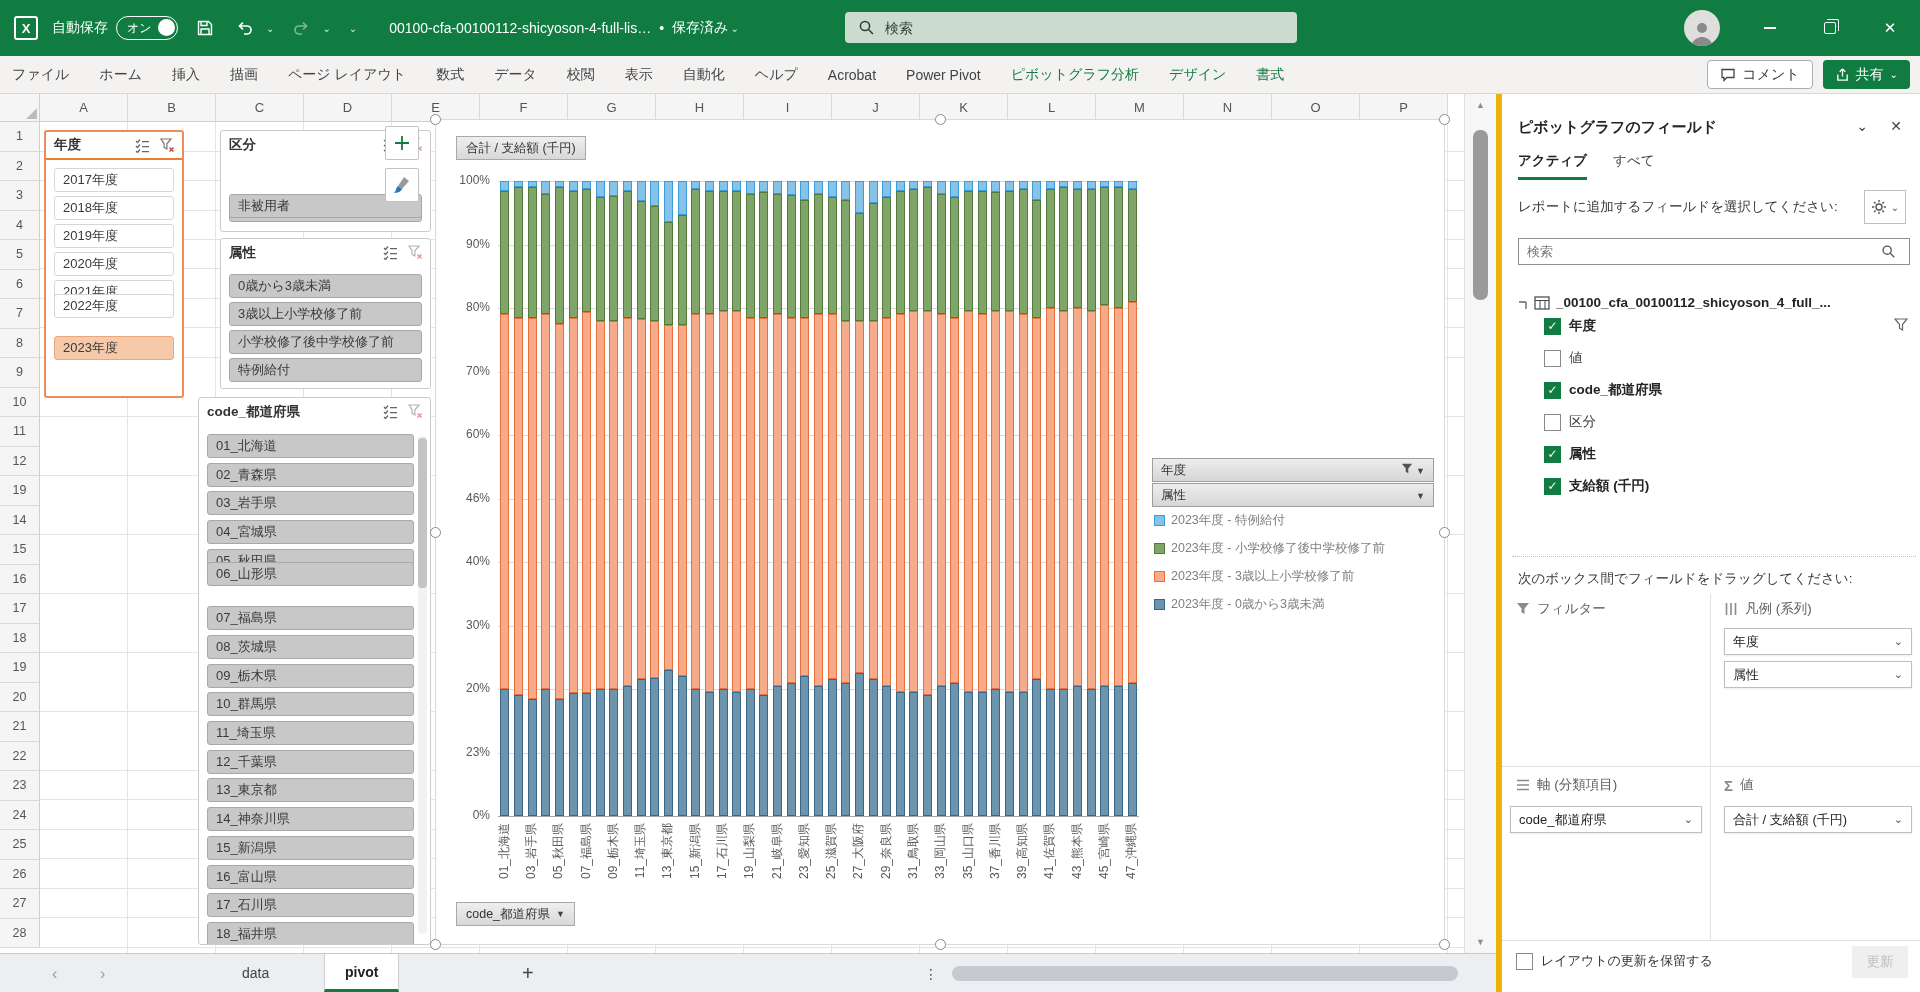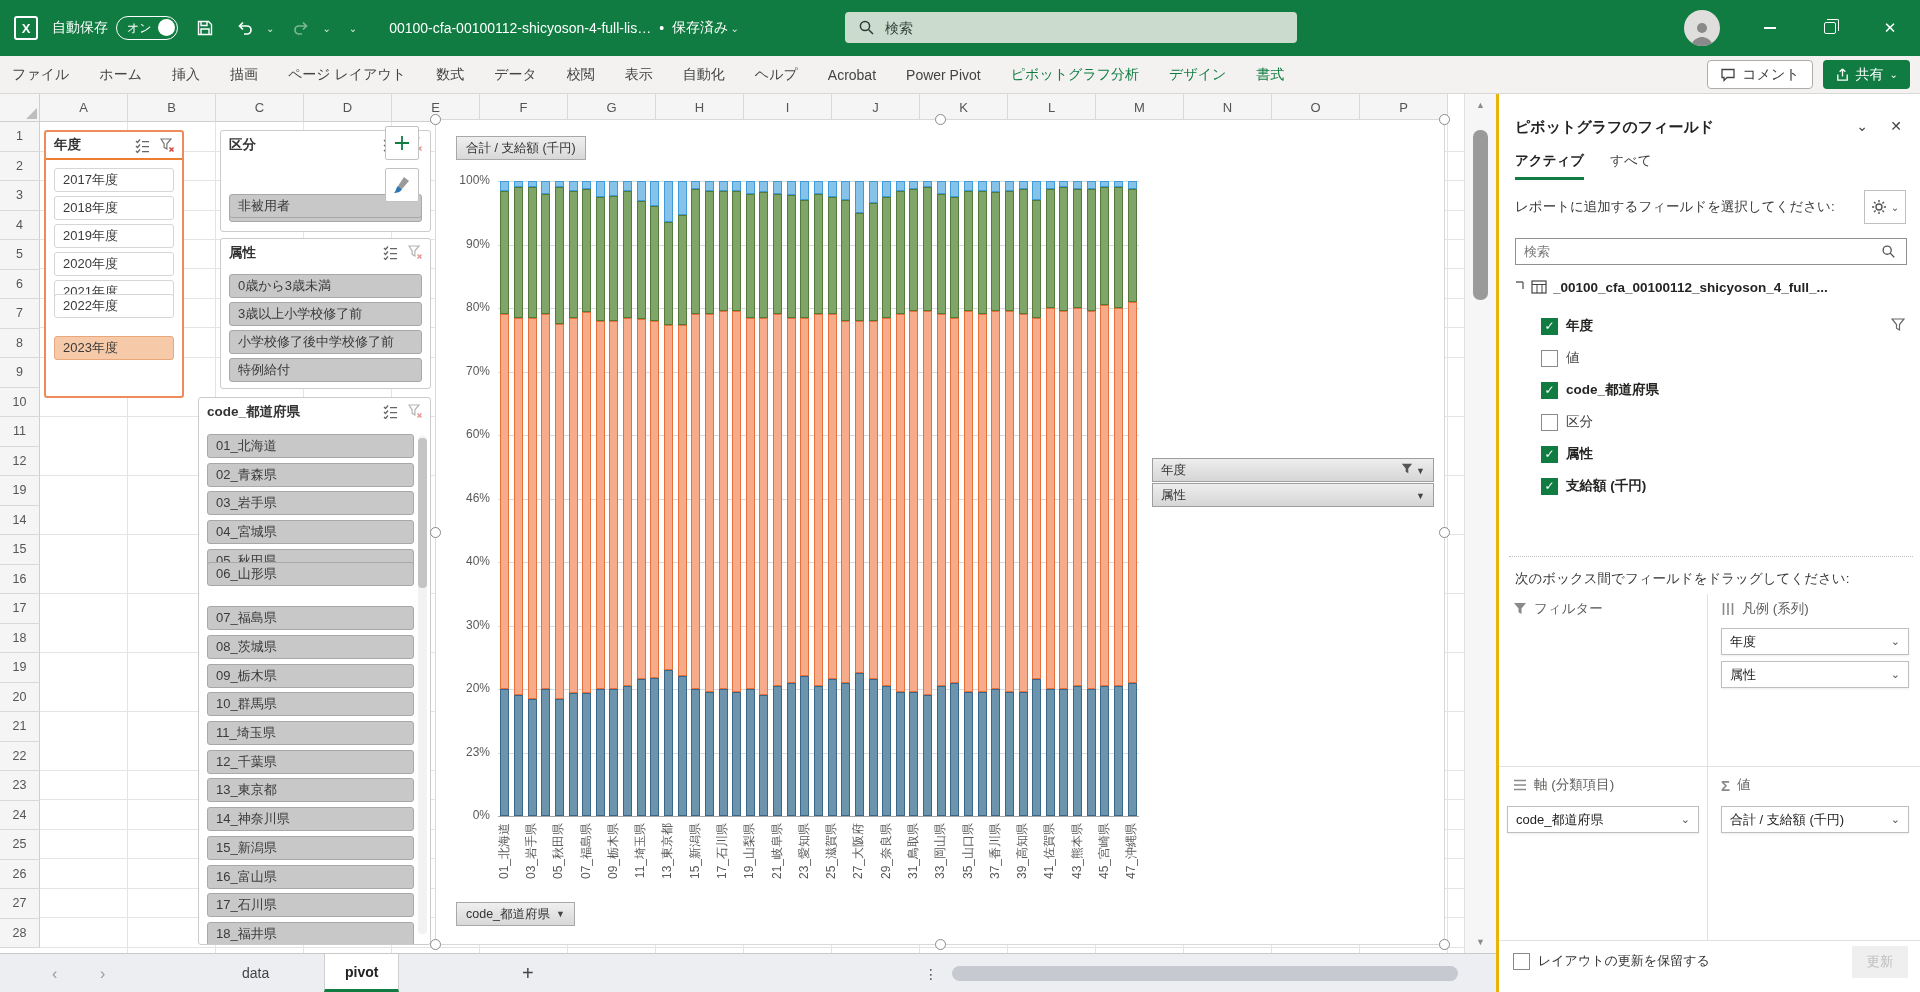--- a/index.html
+++ b/index.html
@@ -91,33 +91,33 @@
   .bar { position:absolute; display:flex; flex-direction:column; }
   .seg { width:100%; border-style:solid; border-width:1px; }
   .xlabel { position:absolute; white-space:nowrap; transform:rotate(-90deg); transform-origin:100% 0; font-size:12px; color:#595959; top:703px; }
   #legend-btns { position:absolute; left:716px; top:338px; width:282px; }
   .lgd-btn { height:24px; background:linear-gradient(#EDEDED,#D6D6D6); border:1px solid #9E9E9E; font-size:12.5px; color:#333; display:flex; align-items:center; padding:0 8px; margin-bottom:1px; justify-content:space-between; }
   #legend { position:absolute; left:718px; top:392px; }
   .lgd-entry { display:flex; align-items:center; gap:6px; font-size:12.5px; color:#7F7F7F; margin-bottom:11px; white-space:nowrap; }
   .swatch { width:11px; height:11px; border-width:1px; border-style:solid; flex:0 0 auto; }
 
   
-  #pane { position:absolute; left:1496px; top:94px; width:424px; height:898px; background:#FFFFFF; border-left:3px solid #eab308; z-index:10; font-size:13.5px; }
+  #pane { position:absolute; left:1496px; top:94px; width:424px; height:898px; background:#FFFFFF; border-left:6px solid #eab308; z-index:10; font-size:13.5px; }
   #pane-title { position:absolute; left:16px; top:24px; font-size:15px; font-weight:bold; color:#252423; }
   .pane-x { position:absolute; top:24px; color:#444; font-size:14px; }
   #pane-tabs { position:absolute; left:16px; top:58px; display:flex; gap:26px; font-size:13.5px; }
   .ptab { padding-bottom:7px; color:#444; }
   .ptab.active { font-weight:bold; color:#222; border-bottom:3px solid #107C41; }
   #choose-label { position:absolute; left:16px; top:104px; width:330px; color:#3b3b3b; line-height:1.35; }
   #gear-btn { position:absolute; right:14px; top:96px; width:42px; height:34px; border:1px solid #C0C0C0; background:#fff; display:flex; align-items:center; justify-content:center; gap:4px; }
   #pane-search { position:absolute; left:16px; top:144px; width:392px; height:27px; border:1px solid #919191; font-size:13px; padding:0 28px 0 8px; font-family:inherit; color:#333; }
   #pane-search::placeholder { color:#767676; }
   #pane-search-icon { position:absolute; right:24px; top:150px; }
   #fieldlist { position:absolute; left:16px; top:186px; width:392px; }
-  .tbl-row { display:flex; align-items:flex-start; gap:6px; height:30px; font-weight:bold; color:#252423; white-space:nowrap; overflow:hidden; }
+  .tbl-row { display:flex; align-items:flex-end; gap:6px; height:30px; font-weight:bold; color:#252423; white-space:nowrap; overflow:hidden; }
   .f-row { display:flex; align-items:center; gap:8px; height:32px; padding-left:26px; position:relative; }
   .f-row .fname { color:#3b3b3b; }
   .f-row.on .fname { font-weight:bold; color:#252423; }
   .cb { width:17px; height:17px; border:1px solid #8A8A8A; background:#fff; flex:0 0 auto; display:flex; align-items:center; justify-content:center; }
   .cb.on { background:#107C41; border-color:#107C41; color:#fff; font-size:12px; }
   .f-funnel { position:absolute; right:2px; top:8px; }
   #dotted-div { position:absolute; left:10px; top:462px; width:404px; border-top:1px dotted #BFBFBF; }
   #drag-label { position:absolute; left:16px; top:476px; color:#3b3b3b; }
   .zone-head { position:absolute; display:flex; align-items:center; gap:7px; color:#605E5C; font-size:13.5px; }
   #vdiv { position:absolute; left:208px; top:500px; width:1px; height:346px; background:#E1E1E1; }
@@ -439,20 +439,38 @@
     <div id="legend-btns">
         <div class="lgd-btn">
           <span>年度</span>
           <span><svg width="12" height="12" viewBox="0 0 14 14" style="vertical-align:-1px">
               <path d="M1 1h12L8.5 6.5V12l-3-1.8V6.5z" fill="#555"></path>
             </svg> <span style="font-size:9px;color:#444">▼</span></span>
         </div>
         <div class="lgd-btn">
           <span>属性</span>
           <span> <span style="font-size:9px;color:#444">▼</span></span>
+        </div>
+      </div>
+    <div id="legend">
+        <div class="lgd-entry">
+          <div class="swatch" style="background: rgb(135, 195, 233); border-color: rgb(62, 156, 216);"></div>
+          <span>2023年度 - 特例給付</span>
+        </div>
+        <div class="lgd-entry">
+          <div class="swatch" style="background: rgb(127, 165, 105); border-color: rgb(85, 121, 59);"></div>
+          <span>2023年度 - 小学校修了後中学校修了前</span>
+        </div>
+        <div class="lgd-entry">
+          <div class="swatch" style="background: rgb(246, 172, 139); border-color: rgb(232, 112, 58);"></div>
+          <span>2023年度 - 3歳以上小学校修了前</span>
+        </div>
+        <div class="lgd-entry">
+          <div class="swatch" style="background: rgb(109, 148, 173); border-color: rgb(57, 103, 138);"></div>
+          <span>2023年度 - 0歳から3歳未満</span>
         </div>
       </div>
     <div class="chart-btn" style="left:20px; top:782px;">
       <span>code_都道府県</span>
       <span style="font-size:9px; color:#444">▼</span>
     </div>
   <div class="axisline" style="left: 62px; top: 696px; width: 641px;"></div>
       <div class="ytick" style="top: 688px;">0%</div>
       <div class="gridline" style="left: 62px; top: 632.5px; width: 641px;"></div>
       <div class="ytick" style="top: 624.5px;">23%</div>

